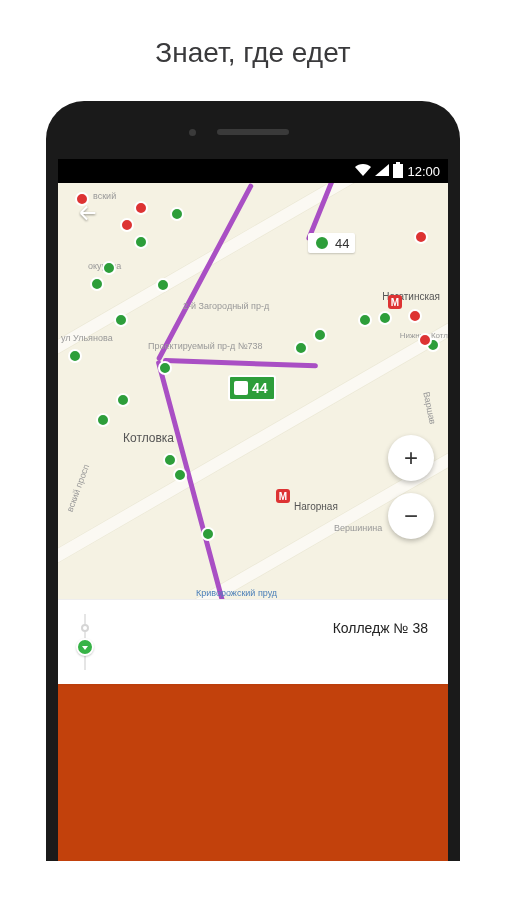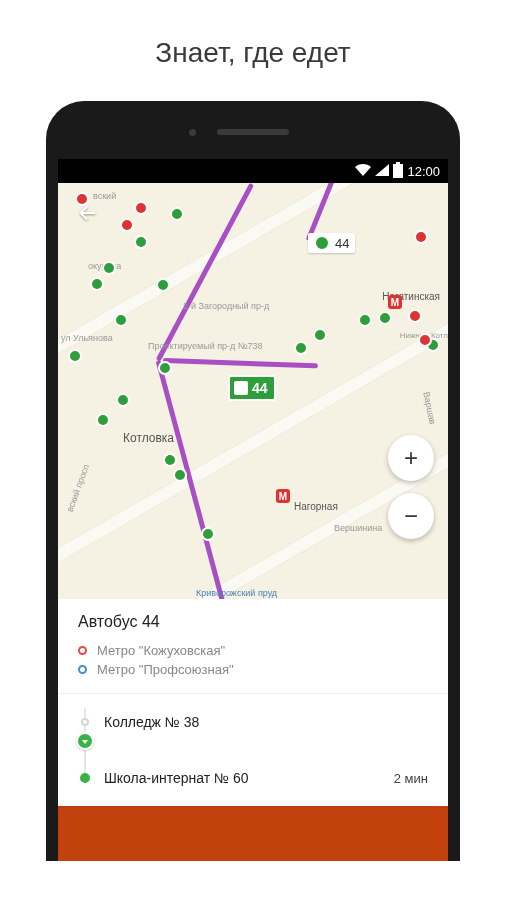--- a/index.html
+++ b/index.html
@@ -63,21 +63,21 @@
 
 .panel { background: #fff; box-shadow: 0 -1px 4px rgba(0,0,0,.15); }
 .panel-top { padding: 14px 20px 14px; }
 .route-title { font-size: 16px; color: #222; margin-bottom: 10px; }
 .endpoint { display: flex; align-items: center; gap: 10px; font-size: 13px; color: #888; padding: 2px 0; }
 .ep-dot { width: 9px; height: 9px; border-radius: 50%; border: 2px solid; }
 .ep-dot.red { border-color: #e84848; }
 .ep-dot.blue { border-color: #3d8fd6; }
 
 .stops-list { padding: 14px 20px; border-top: 1px solid #eee; }
-.stop-row { display: flex; align-items: center; position: relative; padding-left: 26px; min-height: 28px; }
+.stop-row { display: flex; align-items: center; position: relative; padding-left: 26px; min-height: 28px; text-align: right; }
 .stop-row .line { position: absolute; left: 6px; top: 0; bottom: 0; width: 2px; background: #e5e5e5; }
 .stop-row .dot-sm { position: absolute; left: 3px; width: 8px; height: 8px; border-radius: 50%; background: #fff; border: 2px solid #d5d5d5; top: 50%; transform: translateY(-50%); }
 .stop-row .dot-sm.active { width: 10px; height: 10px; left: 2px; background: #37b347; border-color: #37b347; }
 .stop-row .label { font-size: 14px; color: #222; flex: 1; }
 .stop-row .eta { font-size: 13px; color: #444; }
 .bus-indicator { position: absolute; left: -2px; top: -4px; width: 18px; height: 18px; background: #37b347; border-radius: 50%; border: 2px solid #fff; box-shadow: 0 1px 2px rgba(0,0,0,.2); display: flex; align-items: center; justify-content: center; }
 .bus-indicator svg { width: 10px; height: 10px; fill: #fff; }
 .row-spacer { height: 28px; position: relative; }
 .row-spacer .line { position: absolute; left: 6px; top: 0; bottom: 0; width: 2px; background: #e5e5e5; }
 </style>
@@ -179,49 +179,32 @@
 
       <div class="zoom-ctrl zoom-in">
         <span>+</span>
       </div>
       <div class="zoom-ctrl zoom-out">
         <span>−</span>
       </div>
     </div>
 
     <div class="panel">
-      <div class="panel-top">
-        <div class="route-title">Автобус 44</div>
-        <div class="endpoint">
-          <span class="ep-dot red"></span>
-          <span>Метро "Кожуховская"</span>
-        </div>
-        <div class="endpoint">
-          <span class="ep-dot blue"></span>
-          <span>Метро "Профсоюзная"</span>
-        </div>
-      </div>
 
       <div class="stops-list">
         <div class="stop-row">
           <div class="line"></div>
           <div class="dot-sm"></div>
           <span class="label">Колледж № 38</span>
         </div>
         <div class="row-spacer">
           <div class="line"></div>
           <div class="bus-indicator">
             <svg viewBox="0 0 10 10">
                 <path d="M5 8L2 4h6z"></path>
               </svg>
           </div>
         </div>
-        <div class="stop-row">
-          <div class="line" style="bottom:50%"></div>
-          <div class="dot-sm active"></div>
-          <span class="label">Школа-интернат № 60</span>
-          <span class="eta">2 мин</span>
-        </div>
       </div>
     </div>
 
   </div>
 </div>
 
 </body></html>

